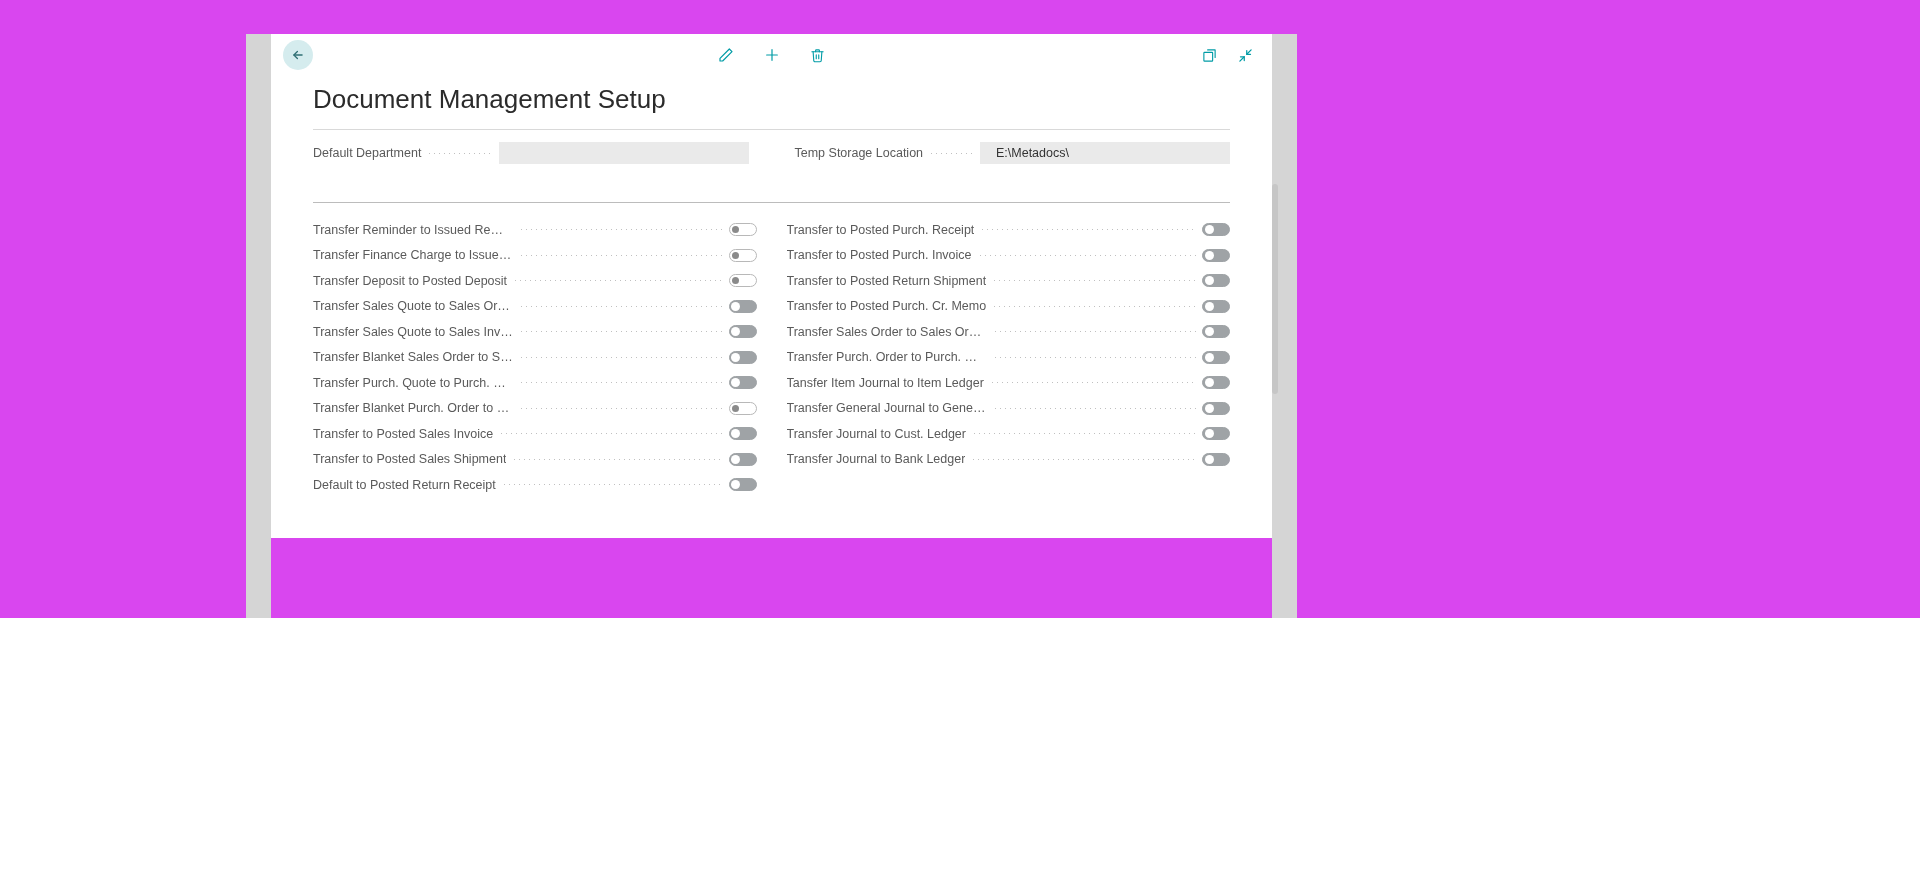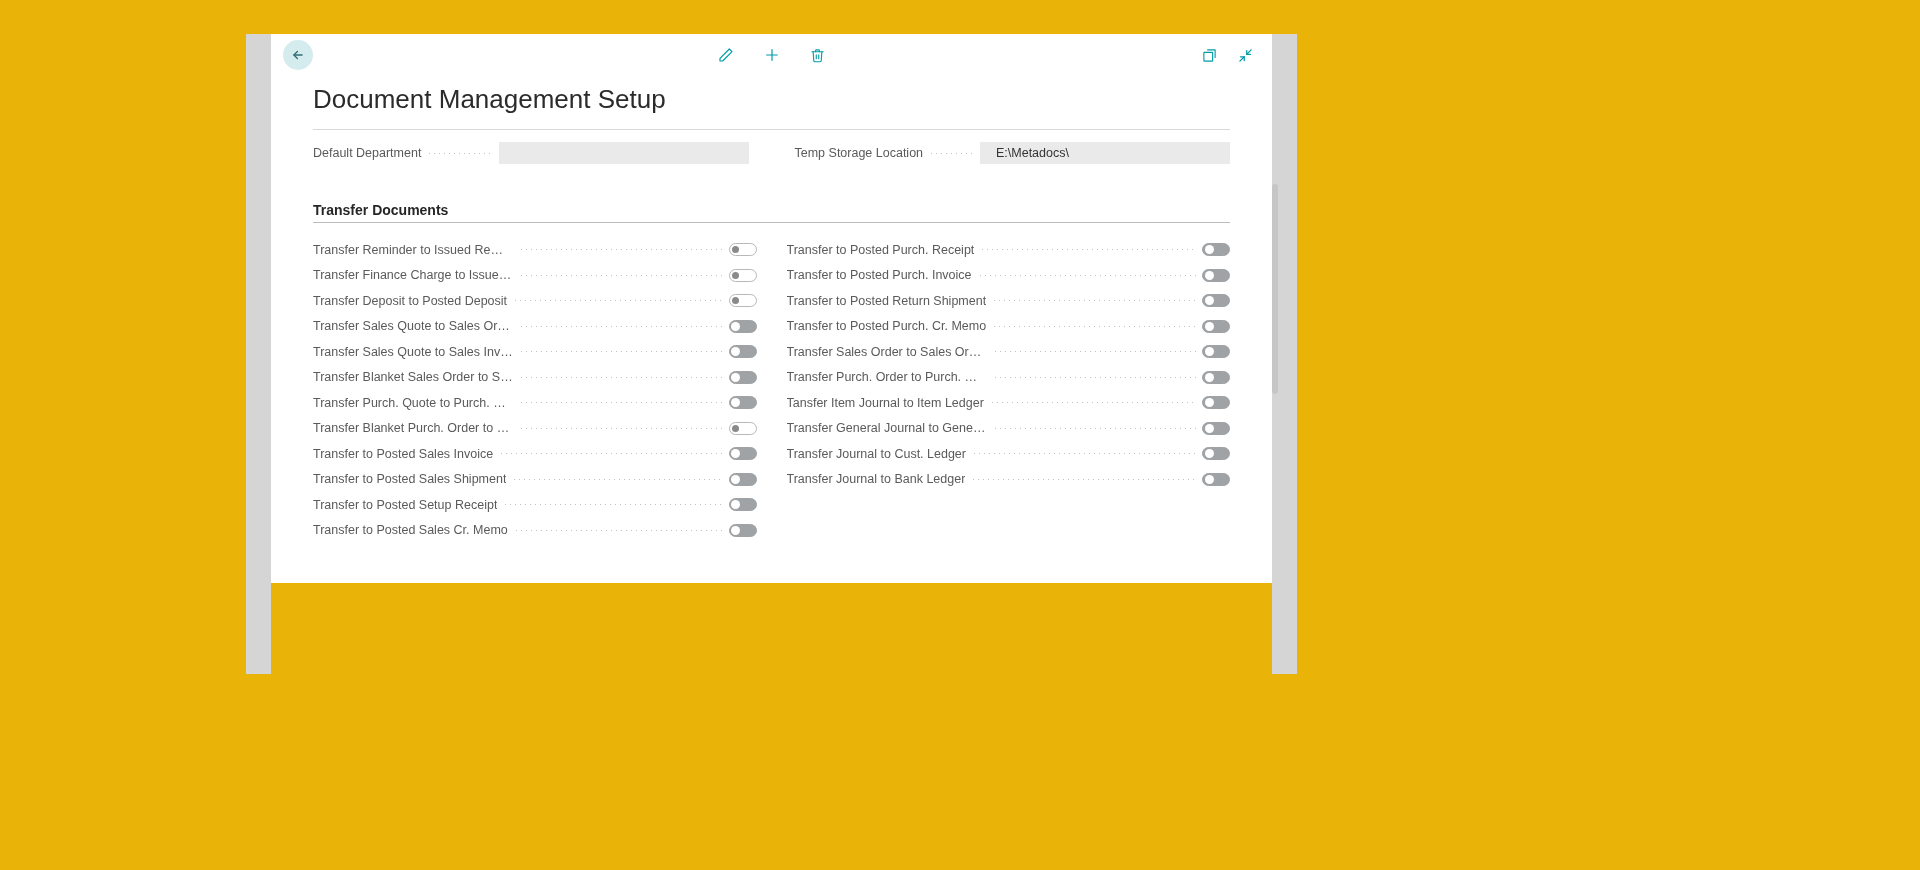--- a/index.html
+++ b/index.html
@@ -5,23 +5,23 @@
   * { box-sizing: border-box; }
   html, body {
     margin: 0; padding: 0;
     font-family: "Segoe UI", Arial, sans-serif;
     background: #ffffff;
     color: #323232;
     font-size: 13px;
   }
   .outer {
     width: 1920px;
-    height: 870px;
+    height: 618px;
     position: relative;
-    background: #eab308;
+    background: #d946ef;
   }
   .side-bar-left, .side-bar-right {
     position: absolute;
     top: 34px;
     width: 25px;
     height: 640px;
     background: #d5d5d5;
   }
   .side-bar-left { left: 246px; }
   .side-bar-right { left: 1272px; }
@@ -278,21 +278,20 @@
           <span class="hf-dots"></span>
           <input class="hf-input" value="" style="">
         </div>
         <div class="header-field">
           <span class="hf-label">Temp Storage Location</span>
           <span class="hf-dots"></span>
           <input class="hf-input" value="E:\Metadocs\" style="">
         </div>
       </div>
 
-      <div class="section-title">Transfer Documents</div>
       <div class="section-underline"></div>
 
       <div class="toggle-columns">
         <div class="toggle-col" id="col-left">
             <div class="toggle-row">
               <span class="tr-label">Transfer Reminder to Issued Reminder</span>
               <span class="tr-dots"></span>
               <div class="toggle off">
                 <div class="knob"></div>
               </div>
@@ -354,28 +353,21 @@
               </div>
             </div>
             <div class="toggle-row">
               <span class="tr-label">Transfer to Posted Sales Shipment</span>
               <span class="tr-dots"></span>
               <div class="toggle on">
                 <div class="knob"></div>
               </div>
             </div>
             <div class="toggle-row">
-              <span class="tr-label">Transfer to Posted Setup Receipt</span>
-              <span class="tr-dots"></span>
-              <div class="toggle on">
-                <div class="knob"></div>
-              </div>
-            </div>
-            <div class="toggle-row">
-              <span class="tr-label">Transfer to Posted Sales Cr. Memo</span>
+              <span class="tr-label">Default to Posted Return Receipt</span>
               <span class="tr-dots"></span>
               <div class="toggle on">
                 <div class="knob"></div>
               </div>
             </div>
           </div>
         <div class="toggle-col" id="col-right">
             <div class="toggle-row">
               <span class="tr-label">Transfer to Posted Purch. Receipt</span>
               <span class="tr-dots"></span>

